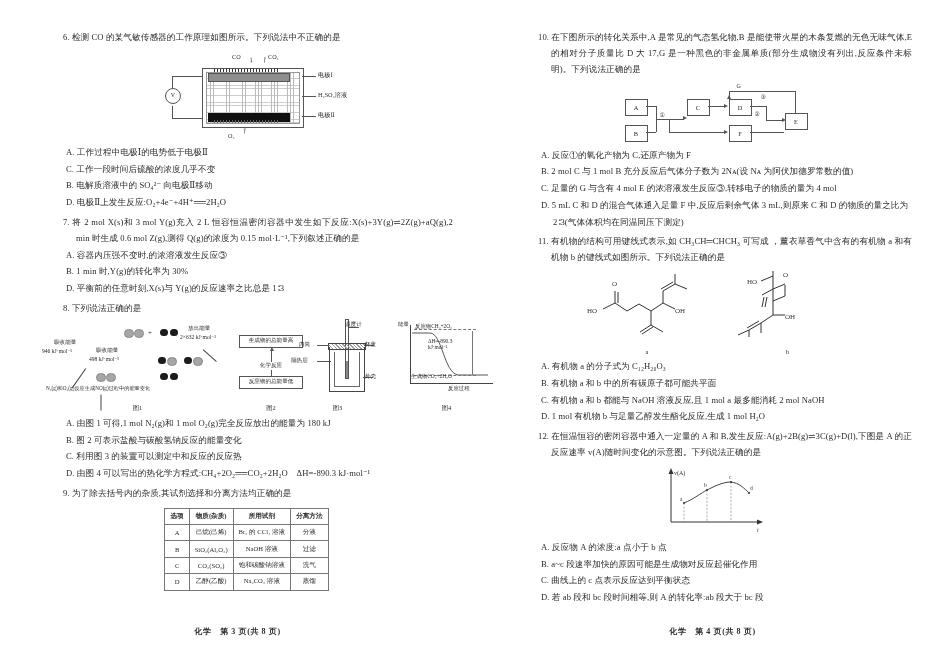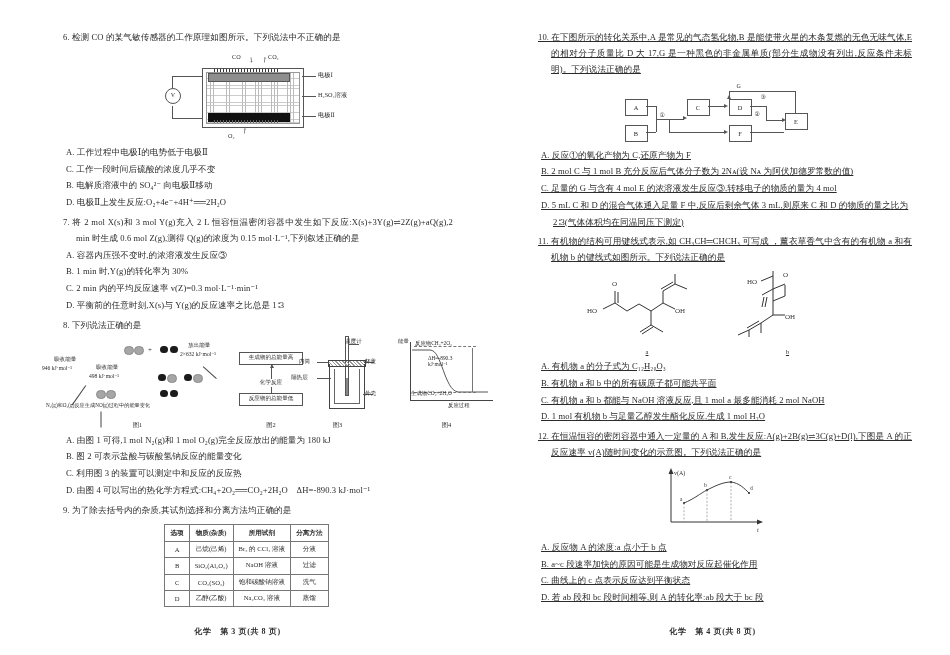--- a/index.html
+++ b/index.html
@@ -19,21 +19,21 @@
     position: relative;
   }
   .col {
     width: 475px;
     height: 655px;
     box-sizing: border-box;
     padding: 30px 30px 0 38px;
     position: relative;
   }
   .col.left { padding-left: 40px; padding-right: 22px; }
-  .col.right { padding-left: 40px; padding-right: 38px; text-decoration: underline; }
+  .col.right { padding-left: 40px; padding-right: 38px; }
 
   .q {
     margin-bottom: 4px;
   }
   .qstem {
     font-size: 8.6px;
     line-height: 1.85;
     text-align: justify;
     text-indent: 0;
     padding-left: 13px;
@@ -203,21 +203,20 @@
       <div class="opt">A. 工作过程中电极Ⅰ的电势低于电极Ⅱ</div>
       <div class="opt">C. 工作一段时间后硫酸的浓度几乎不变</div>
       <div class="opt">B. 电解质溶液中的 SO₄²⁻ 向电极Ⅱ移动</div>
       <div class="opt">D. 电极Ⅱ上发生反应:O₂+4e⁻+4H⁺══2H₂O</div>
     </div>
 
     <div class="q">
       <div class="qstem">7. 将 2 mol X(s)和 3 mol Y(g)充入 2 L 恒容恒温密闭容器中发生如下反应:X(s)+3Y(g)⇌2Z(g)+aQ(g),2 min 时生成 0.6 mol Z(g),测得 Q(g)的浓度为 0.15 mol·L⁻¹,下列叙述正确的是</div>
       <div class="opt">A. 容器内压强不变时,的浓溶液发生反应③</div>
       <div class="opt">B. 1 min 时,Y(g)的转化率为 30%</div>
-      <div class="opt">C. 2 min 内的平均反应速率 v(Z)=0.3 mol·L⁻¹·min⁻¹</div>
       <div class="opt">D. 平衡前的任意时刻,X(s)与 Y(g)的反应速率之比总是 1∶3</div>
     </div>
 
     <div class="q">
       <div class="qstem">8. 下列说法正确的是</div>
 
       <div class="figs8">
 
         <div class="f">
           <div class="f1">

